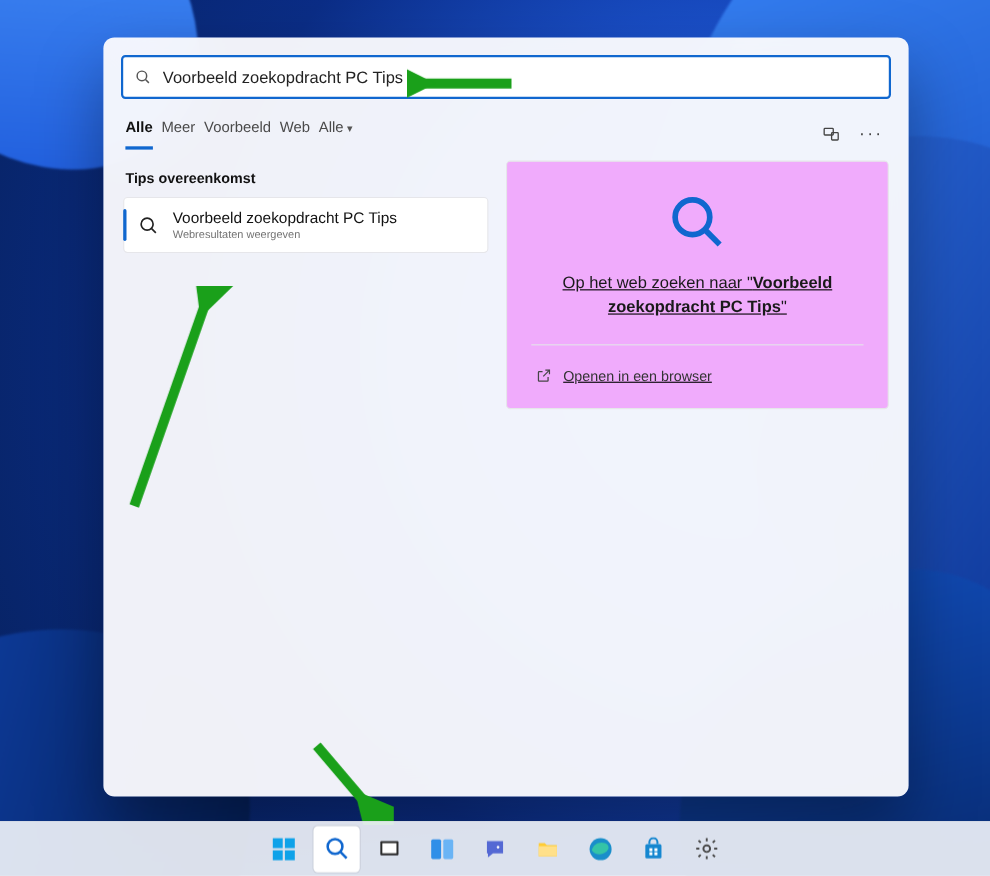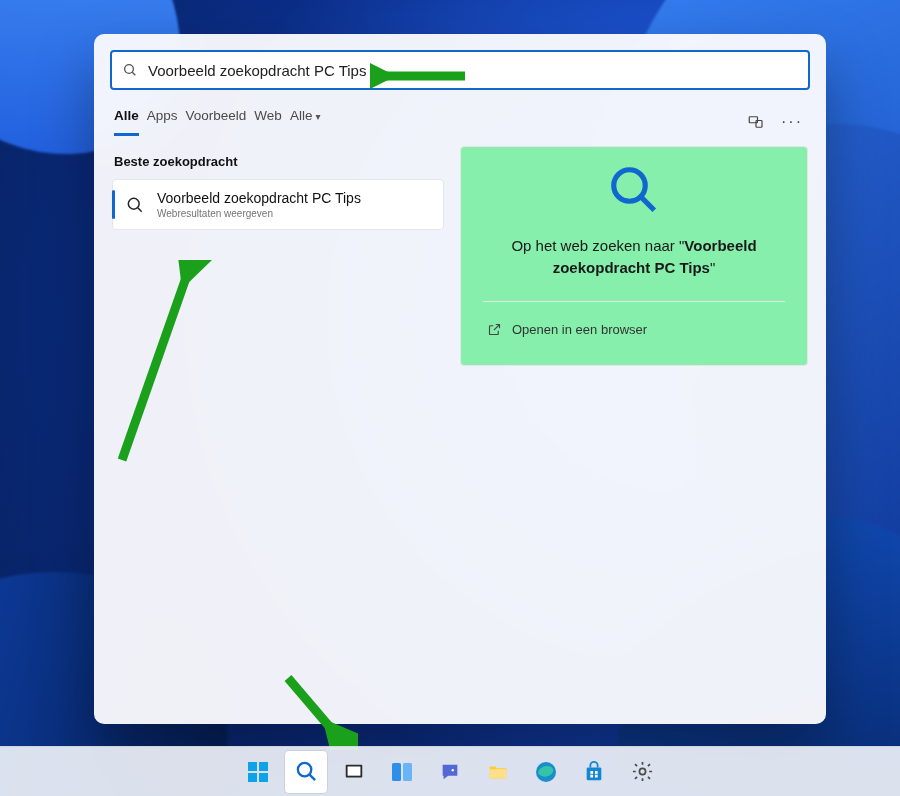--- a/index.html
+++ b/index.html
@@ -90,25 +90,26 @@
     position: absolute;
     left: -1px; top: 10px; bottom: 10px;
     width: 3px;
     background: #1067cf;
     border-radius: 2px;
   }
   .result-title { font-size: 14px; color: #111; }
   .result-sub { font-size: 10px; color: #737373; margin-top: 2px; }
 
   .preview-card {
-    background: #86efac;
+    background: #f0abfc;
     border: 1px solid #e6e6ea;
     border-radius: 4px;
-    padding: 4px 24px 16px 24px;
+    padding: 16px 24px 16px 24px;
     min-height: 220px;
+    text-decoration: underline;
   }
   .big-search-icon { display:flex; justify-content:center; margin: 12px 0 18px 0; }
   .preview-text {
     text-align: center;
     font-size: 15px;
     color: #1a1a1a;
     line-height: 1.45;
   }
   .preview-text b { font-weight: 700; }
   .divider { height:1px; background:#e4e4ea; margin: 22px -2px 14px -2px; }
@@ -162,39 +163,39 @@
       <svg width="16" height="16" viewBox="0 0 24 24" fill="none" stroke="#555" stroke-width="2">
         <circle cx="10.5" cy="10.5" r="6.5"></circle>
         <line x1="20" y1="20" x2="15.4" y2="15.4"></line>
       </svg>
     </span>
     <input type="text" value="Voorbeeld zoekopdracht PC Tips" style="">
   </div>
 
   <div class="tabs-row">
     <div class="tab active"><span>Alle</span></div>
-    <div class="tab"><span>Apps</span></div>
+    <div class="tab"><span>Meer</span></div>
     <div class="tab"><span>Voorbeeld</span></div>
     <div class="tab"><span>Web</span></div>
     <div class="tab">
       <span>Alle</span><span class="chev">▾</span>
     </div>
     <div class="spacer"></div>
     <div class="icon-btn">
       <svg width="18" height="18" viewBox="0 0 24 24" fill="none" stroke="#444" stroke-width="1.6">
         <rect x="3" y="5" width="11" height="8" rx="1"></rect>
         <rect x="12" y="10" width="8" height="9" rx="1"></rect>
       </svg>
     </div>
     <div class="icon-btn" style="font-size:16px;letter-spacing:2px;">···</div>
   </div>
 
   <div class="body-cols">
     <div class="left-col">
-      <div class="section-title">Beste zoekopdracht</div>
+      <div class="section-title">Tips overeenkomst</div>
 
       <div class="result-card">
         <span>
           <svg width="20" height="20" viewBox="0 0 24 24" fill="none" stroke="#222" stroke-width="1.8">
             <circle cx="10.5" cy="10.5" r="6.5"></circle>
             <line x1="20" y1="20" x2="15.4" y2="15.4"></line>
           </svg>
         </span>
         <div>
           <div class="result-title">Voorbeeld zoekopdracht PC Tips</div>

